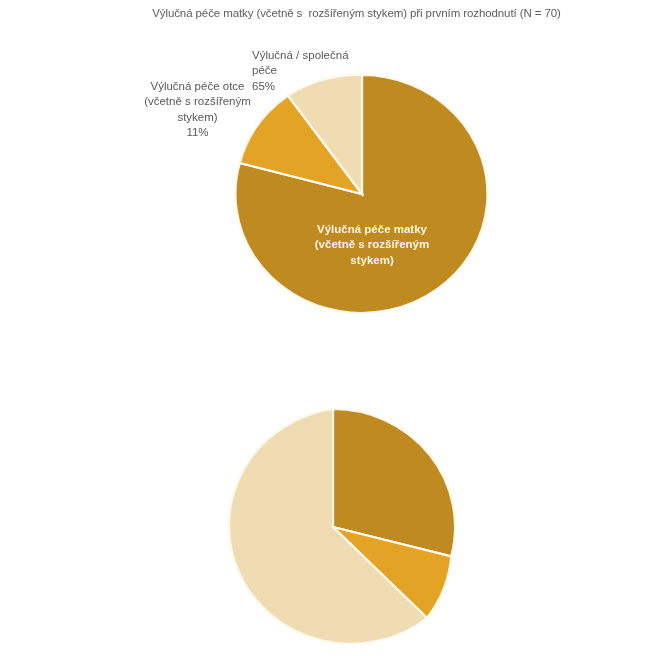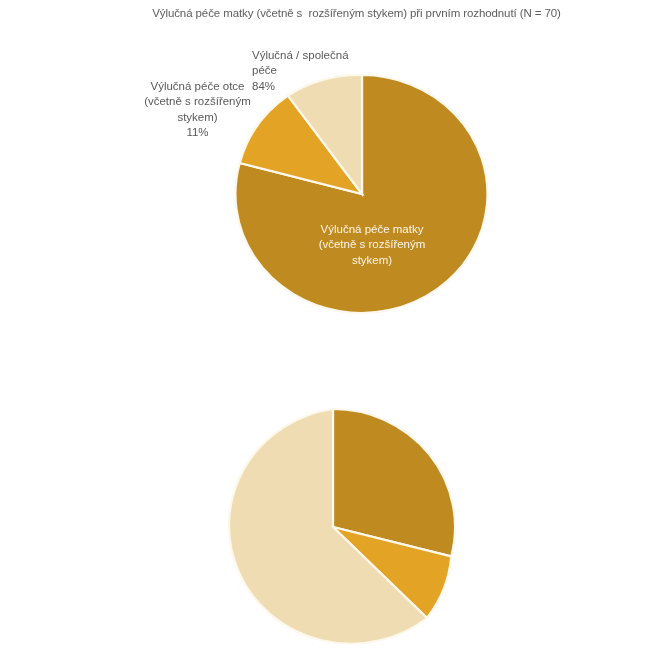--- a/index.html
+++ b/index.html
@@ -43,20 +43,21 @@
 
   .pie-label {
     position: absolute;
     font-size: 11.5px;
     line-height: 15.5px;
     color: #595959;
     white-space: pre-line;
   }
   .pie-label.inside {
     color: #fdf6e8;
+    font-weight: bold;
   }
   .pie-label .pct { display: block; }
 
   
   #c1-label-mother {
     left: 288px; top: 206px;
     width: 120px;
     text-align: center;
   }
   #c1-label-father {
@@ -94,21 +95,21 @@
 
   <div class="pie-label inside" id="c1-label-mother">
     <span>Výlučná péče matky
 (včetně s rozšířeným
 stykem)</span>
   </div>
 
   <div class="pie-label" id="c1-label-shared">
     <span>Výlučná / společná
 péče</span>
-    <span class="pct">84%</span>
+    <span class="pct">65%</span>
   </div>
 
   <div class="pie-label" id="c1-label-father">
     <span>Výlučná péče otce
 (včetně s rozšířeným
 stykem)</span>
     <span class="pct">11%</span>
   </div>
 </div>
 

